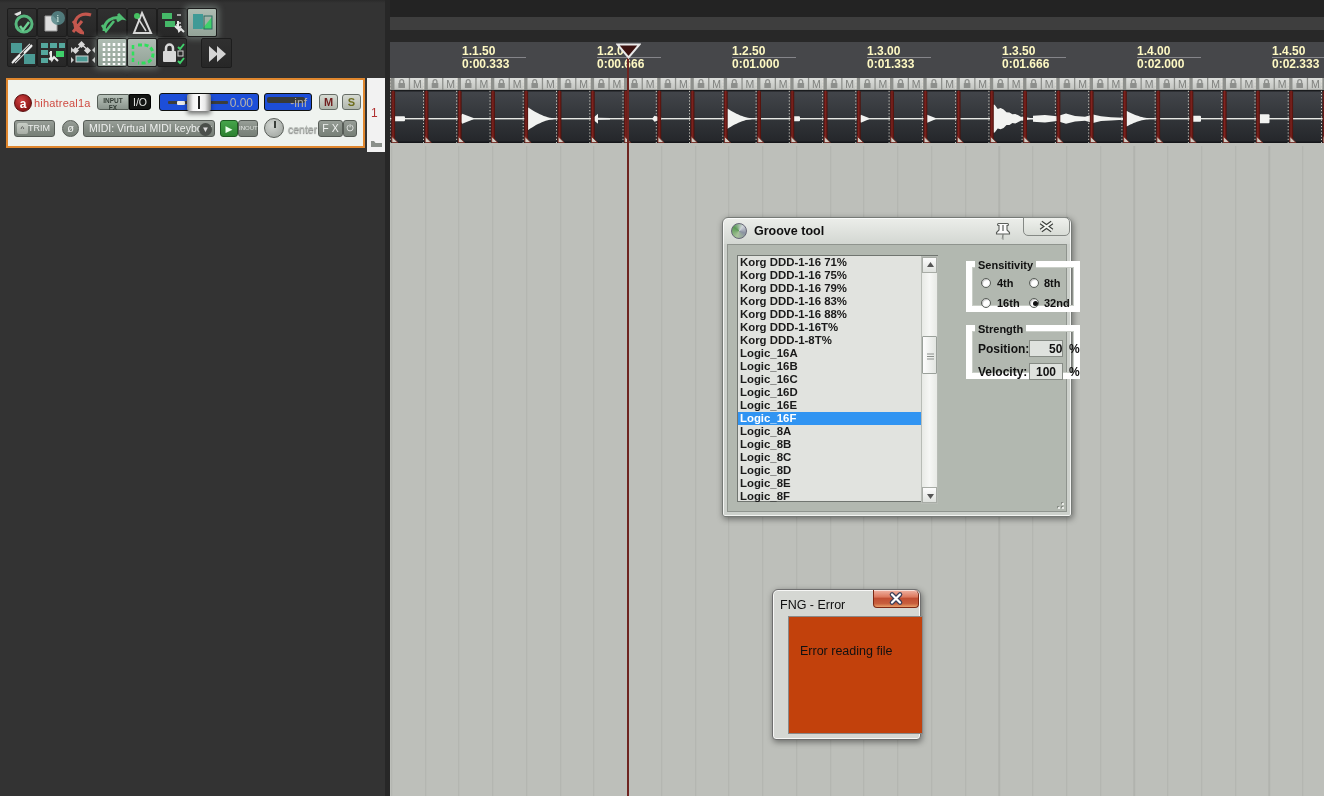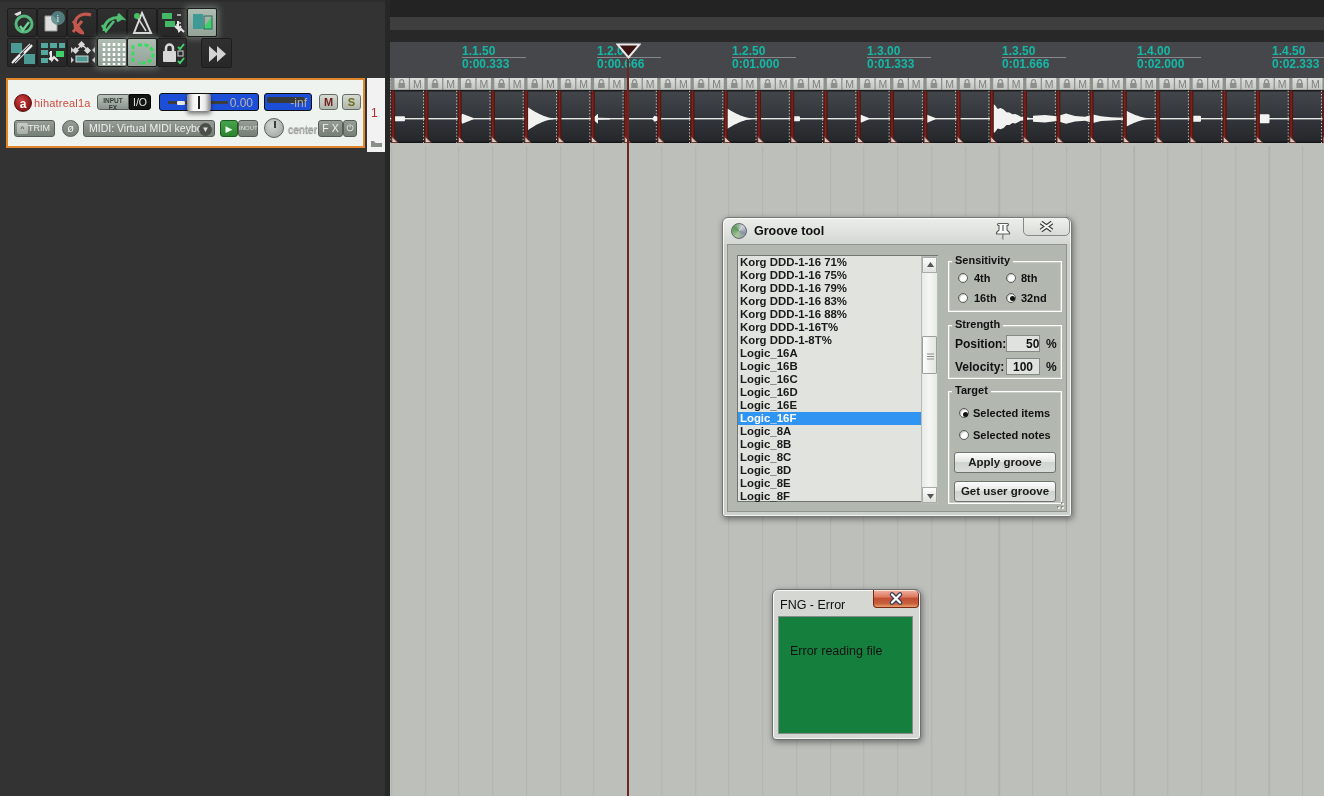--- a/index.html
+++ b/index.html
@@ -17,33 +17,33 @@
 .gbtn{position:absolute;background:linear-gradient(#979e97 0%,#828a82 55%,#778077 100%);border:1px solid #565c56;border-radius:3px;color:#eef0ee;text-align:center;}
 .dark{background:#1d4ed8;border:1px solid #101210;border-radius:3px;color:#b9bbb9;}
 #recbadge{left:6px;top:14px;width:18px;height:18px;border-radius:50%;background:radial-gradient(circle at 40% 35%,#d04040,#8c1717 70%);border:1px solid #5a0f0f;color:#fff;font-size:12px;font-weight:bold;text-align:center;line-height:18px;}
 #trackname{left:26px;top:17px;color:#cf4b42;font-size:11px;letter-spacing:0.2px;}
 
 #arr{left:385px;top:0;width:939px;height:796px;background:#bdbfba;}
 #band1{left:0;top:0;width:939px;height:17px;background:#232323;}
 #band2{left:0;top:17px;width:939px;height:13px;background:#3e3e3e;}
 #band3{left:0;top:30px;width:939px;height:12px;background:#282828;}
 #ruler{left:0;top:42px;width:939px;height:36px;background:#46474a;}
-.rlab{position:absolute;width:64px;color:#14b8a6;font-size:12px;font-weight:bold;line-height:11px;}
+.rlab{position:absolute;width:64px;color:#fef9c3;font-size:12px;font-weight:bold;line-height:11px;}
 .rlab .b{display:block;border-bottom:1px solid #85858a;padding-bottom:0;margin-bottom:1px;}
 #grid{left:0;top:146px;width:939px;height:650px;
 background-image:repeating-linear-gradient(90deg,#b1b3ae 0,#b1b3ae 1px,transparent 1px,transparent 33.75px);
 background-position:6.25px 0;}
 #playhead{left:627px;top:44px;width:2px;height:752px;background:#6e2420;}
 
 #groove{left:722px;top:217px;width:350px;height:300px;background:linear-gradient(#eceeea,#d3d7d2 26px,#cdd1cc 26px);border:1px solid #767a76;border-radius:6px 6px 3px 3px;box-shadow:1px 2px 6px rgba(0,0,0,.45), inset 0 0 0 1px rgba(255,255,255,.75);font-weight:bold;}
 #groove .client{position:absolute;left:4px;top:26px;right:4px;bottom:4px;background:#b2b8b0;border:1px solid #8f948e;}
 #glist{position:absolute;left:9px;top:10px;width:201px;height:247px;background:#e1e3df;border:1px solid #707570;color:#1a1a1a;font-size:11.4px;}
 #glist .row{height:13px;line-height:13px;padding-left:2px;white-space:nowrap;}
 #glist .sel{background:#3094f2;color:#fff;}
-.gbox{position:absolute;border:1px solid #ffffff;box-shadow:inset 0 0 0 1px #c9cec7;color:#111;font-size:11px;}
+.gbox{position:absolute;border:6px solid #ffffff;box-shadow:inset 0 0 0 1px #c9cec7;color:#111;font-size:11px;margin-left:18px;}
 .gbox .cap{position:absolute;left:3px;top:-8px;background:#b2b8b0;padding:0 3px;font-size:11px;}
 .radio{position:absolute;width:10px;height:10px;border-radius:50%;background:radial-gradient(circle at 35% 30%,#ffffff 55%,#cfd3cf);border:1px solid #5a5f5a;box-shadow:inset 1px 1px 1px rgba(0,0,0,.25);}
 .radio.on::after{content:"";position:absolute;left:2.5px;top:2.5px;width:5px;height:5px;border-radius:50%;background:#111;}
 .rlbl{position:absolute;font-size:11px;color:#111;}
 .winbtn{position:absolute;background:linear-gradient(#fdfdfd,#e5e7e4 45%,#d0d4cf 50%,#dadeda);border:1px solid #6f746f;border-radius:3px;color:#1a1a1a;font-size:11.5px;text-align:center;}
 .numbox{position:absolute;background:#dfe2de;border:1px solid #868b85;font-size:12px;color:#111;}
 #fng{left:772px;top:589px;width:149px;height:151px;background:#d5d7d3;border:1px solid #6f6f6f;border-radius:6px 6px 4px 4px;box-shadow:1px 2px 6px rgba(0,0,0,.45), inset 0 0 0 1px rgba(255,255,255,.8);}
 </style>
 </head>
 <body>
@@ -550,29 +550,20 @@
 </div>
 <div class="gbox" style="left:220px;top:79.5px;width:114px;height:54px;">
         <div class="cap">Strength</div>
 <div class="rlbl" style="left:6px;top:11px;font-size:12px;">Position:</div>
         <div class="numbox" style="left:57px;top:9px;width:34px;height:17px;line-height:16px;padding-left:19px;">50</div>
         <div class="rlbl" style="left:97px;top:11px;font-size:12px;">%</div>
 <div class="rlbl" style="left:6px;top:34px;font-size:12px;">Velocity:</div>
         <div class="numbox" style="left:57px;top:32px;width:34px;height:17px;line-height:16px;padding-left:6px;">100</div>
         <div class="rlbl" style="left:97px;top:34px;font-size:12px;">%</div>
 </div>
-<div class="gbox" style="left:220px;top:146px;width:114px;height:112.5px;">
-        <div class="cap">Target</div>
-<div class="radio on" style="left:10px;top:16px;"></div>
-        <div class="rlbl" style="left:24px;top:15px;">Selected items</div>
-<div class="radio" style="left:10px;top:38px;"></div>
-        <div class="rlbl" style="left:24px;top:37px;">Selected notes</div>
-<div class="winbtn" style="left:5px;top:60px;width:102px;height:21px;line-height:19px;">Apply groove</div>
-<div class="winbtn" style="left:5px;top:89px;width:102px;height:21px;line-height:19px;">Get user groove</div>
-</div>
 <svg class="abs" style="right:1px;bottom:1px;" width="12" height="12">
         <g fill="#8a8e88">
           <rect x="8" y="8" width="2" height="2"></rect>
           <rect x="8" y="4" width="2" height="2"></rect>
           <rect x="4" y="8" width="2" height="2"></rect>
         </g>
         <g fill="#e8eae6">
           <rect x="9" y="9" width="2" height="2"></rect>
           <rect x="9" y="5" width="2" height="2"></rect>
           <rect x="5" y="9" width="2" height="2"></rect>
@@ -580,16 +571,16 @@
       </svg>
 </div>
   </div>
 
 <div id="fng" class="abs">
 <div class="abs" style="left:7px;top:8px;font-size:12.5px;color:#101010;">FNG - Error</div>
 <div class="abs" style="left:100px;top:0px;width:46px;height:18px;background:linear-gradient(#f0b4a4 0%,#dd7a5f 40%,#c14f33 50%,#c85f3d 80%,#e8a06a 100%);border:1px solid #7e2813;border-top:none;border-radius:0 5px 4px 4px;box-shadow:inset 0 1px 0 rgba(255,255,255,.6);"><svg width="44" height="17">
         <path d="M18 4.5 L26 12.5 M26 4.5 L18 12.5" stroke="#3c405a" stroke-width="4.6" stroke-linecap="round"></path>
         <path d="M18 4.5 L26 12.5 M26 4.5 L18 12.5" stroke="#ffffff" stroke-width="2.2" stroke-linecap="round"></path>
       </svg></div>
-<div class="abs" style="left:5px;top:26px;width:135px;height:118px;border:1px solid #898989;background:#15803d;">
+<div class="abs" style="left:15px;top:26px;width:135px;height:118px;border:1px solid #898989;background:#c2410c;">
 <div class="abs" style="left:11px;top:27px;font-size:12.5px;color:#111;">Error reading file</div>
     </div>
   </div>
 
 </body></html>

